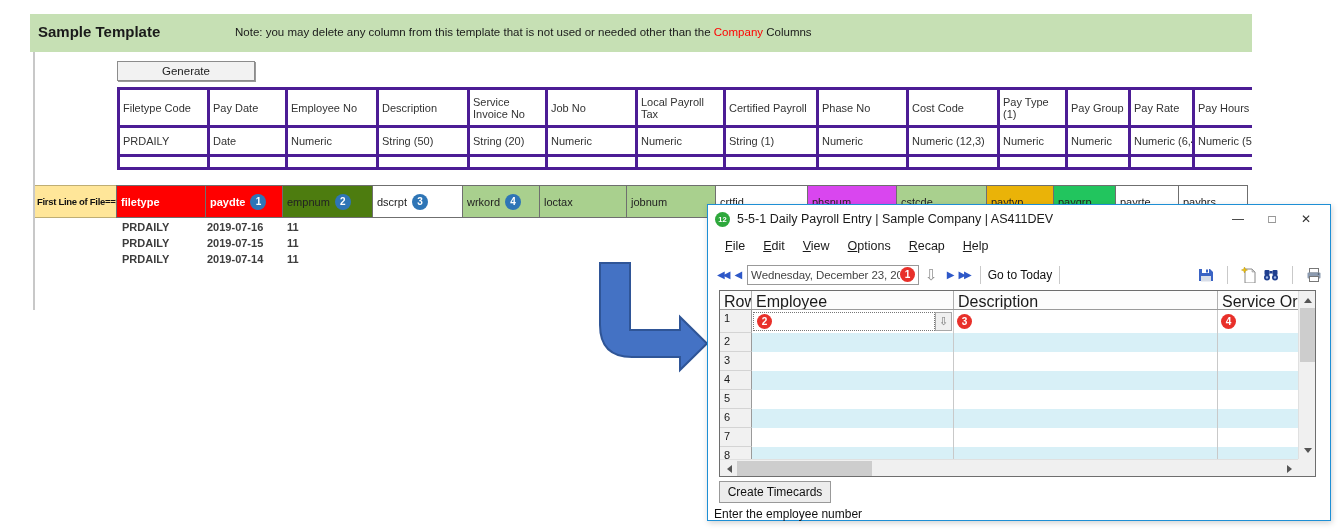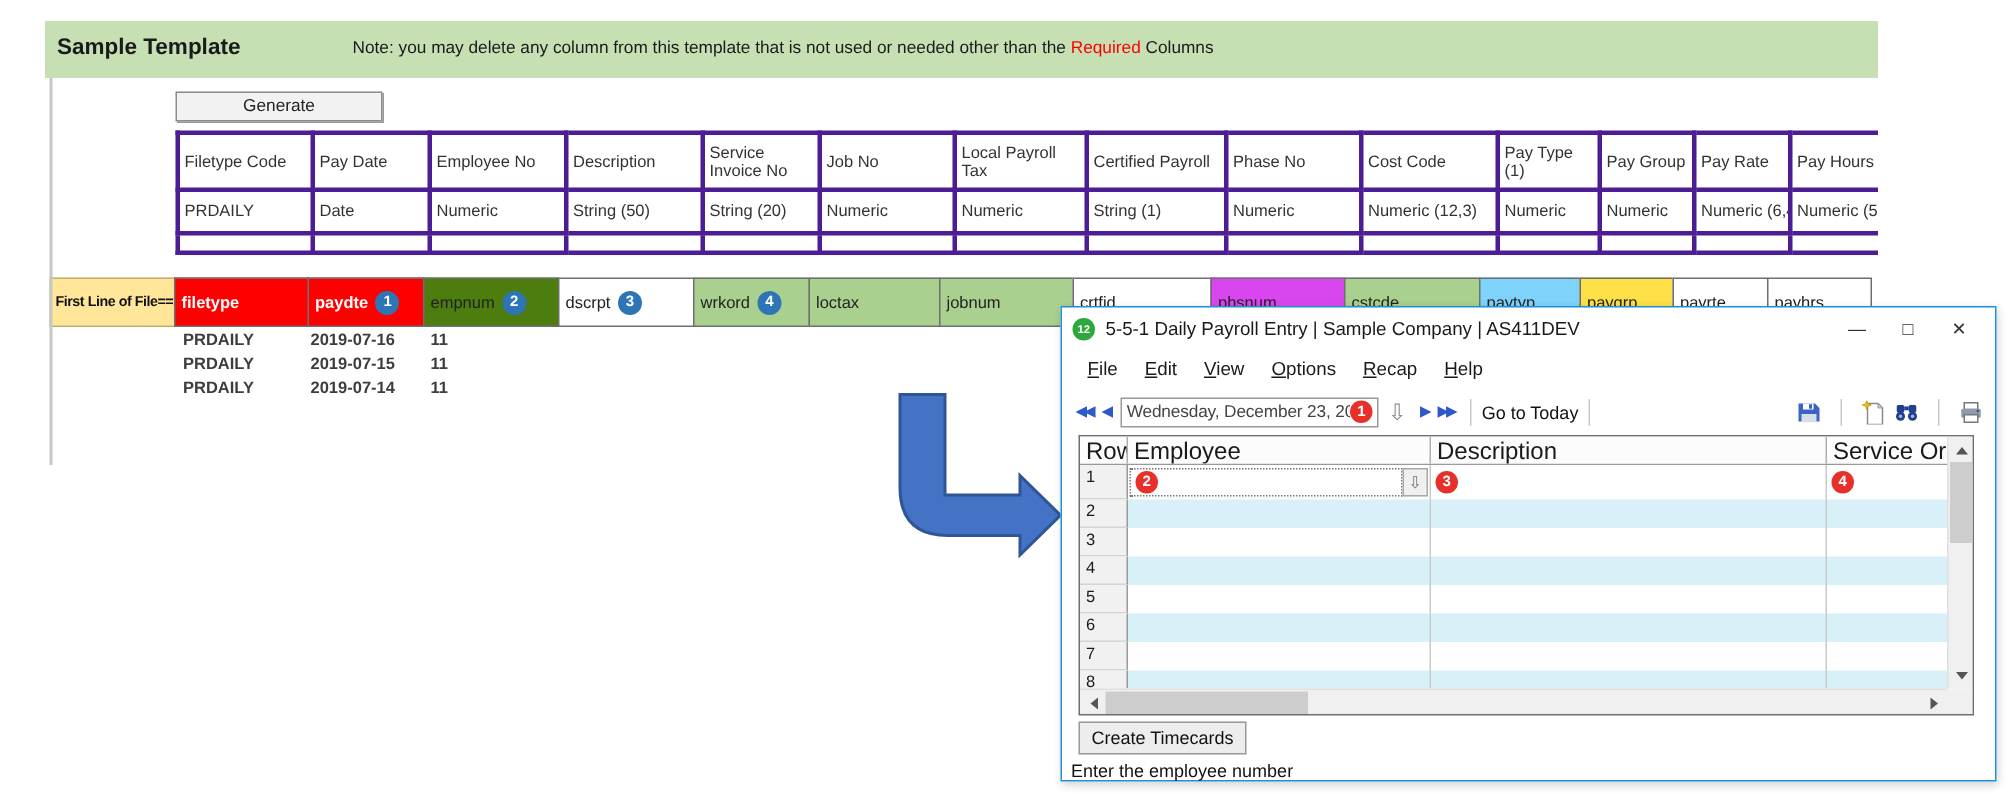--- a/index.html
+++ b/index.html
@@ -77,21 +77,21 @@
 .status{position:absolute;left:6px;top:302px;font-size:12px;color:#111;white-space:nowrap}
 </style>
 </head>
 <body>
 
 <div class="canvas" style="--band: #C6E0B4; --green: #A9D08E; --red: #FF0000; --tan: #FFE699; --bblue: #2E75B6; --bred: #E8302A; --alt: #D8F0F7; --navb: #2E58C8; --dlgb: #1E8FD5; --appg: #2EA83C; --arrowf: #4472C4; --arrows: #2F5597;">
 
   <div class="sheet">
     <div class="band">
       <span class="sheet-title">Sample Template</span>
-      <span class="note"><span>Note: you may delete any column from this template that is not used or needed other than the </span><span class="req">Required</span><span> Columns</span></span>
+      <span class="note"><span>Note: you may delete any column from this template that is not used or needed other than the </span><span class="req">Company</span><span> Columns</span></span>
     </div>
     <button class="gen">Generate</button>
     <table class="ss">
       <colgroup id="ss-cols">
           <col style="width: 90px;">
           <col style="width: 78px;">
           <col style="width: 91px;">
           <col style="width: 91px;">
           <col style="width: 78px;">
           <col style="width: 90px;">
@@ -184,24 +184,24 @@
         </div>
         <div class="flcell" style="width: 93px; background: rgb(255, 255, 255);">
           <span>crtfid</span>
         </div>
         <div class="flcell" style="width: 90px; background: #d946ef;">
           <span>phsnum</span>
         </div>
         <div class="flcell" style="width: 91px; background: rgb(169, 208, 142);">
           <span>cstcde</span>
         </div>
-        <div class="flcell" style="width: 68px; background: #7dd3fc;">
+        <div class="flcell" style="width: 68px; background: #eab308;">
           <span>paytyp</span>
         </div>
-        <div class="flcell" style="width: 63px; background: #fde047; text-align: right;">
+        <div class="flcell" style="width: 63px; background: #22c55e; text-align: right;">
           <span>paygrp</span>
         </div>
         <div class="flcell" style="width: 64px; background: rgb(255, 255, 255);">
           <span>payrte</span>
         </div>
         <div class="flcell" style="width: 70px; background: rgb(255, 255, 255);">
           <span>payhrs</span>
         </div>
       </div>
     <div class="sdata" id="ss-data">

